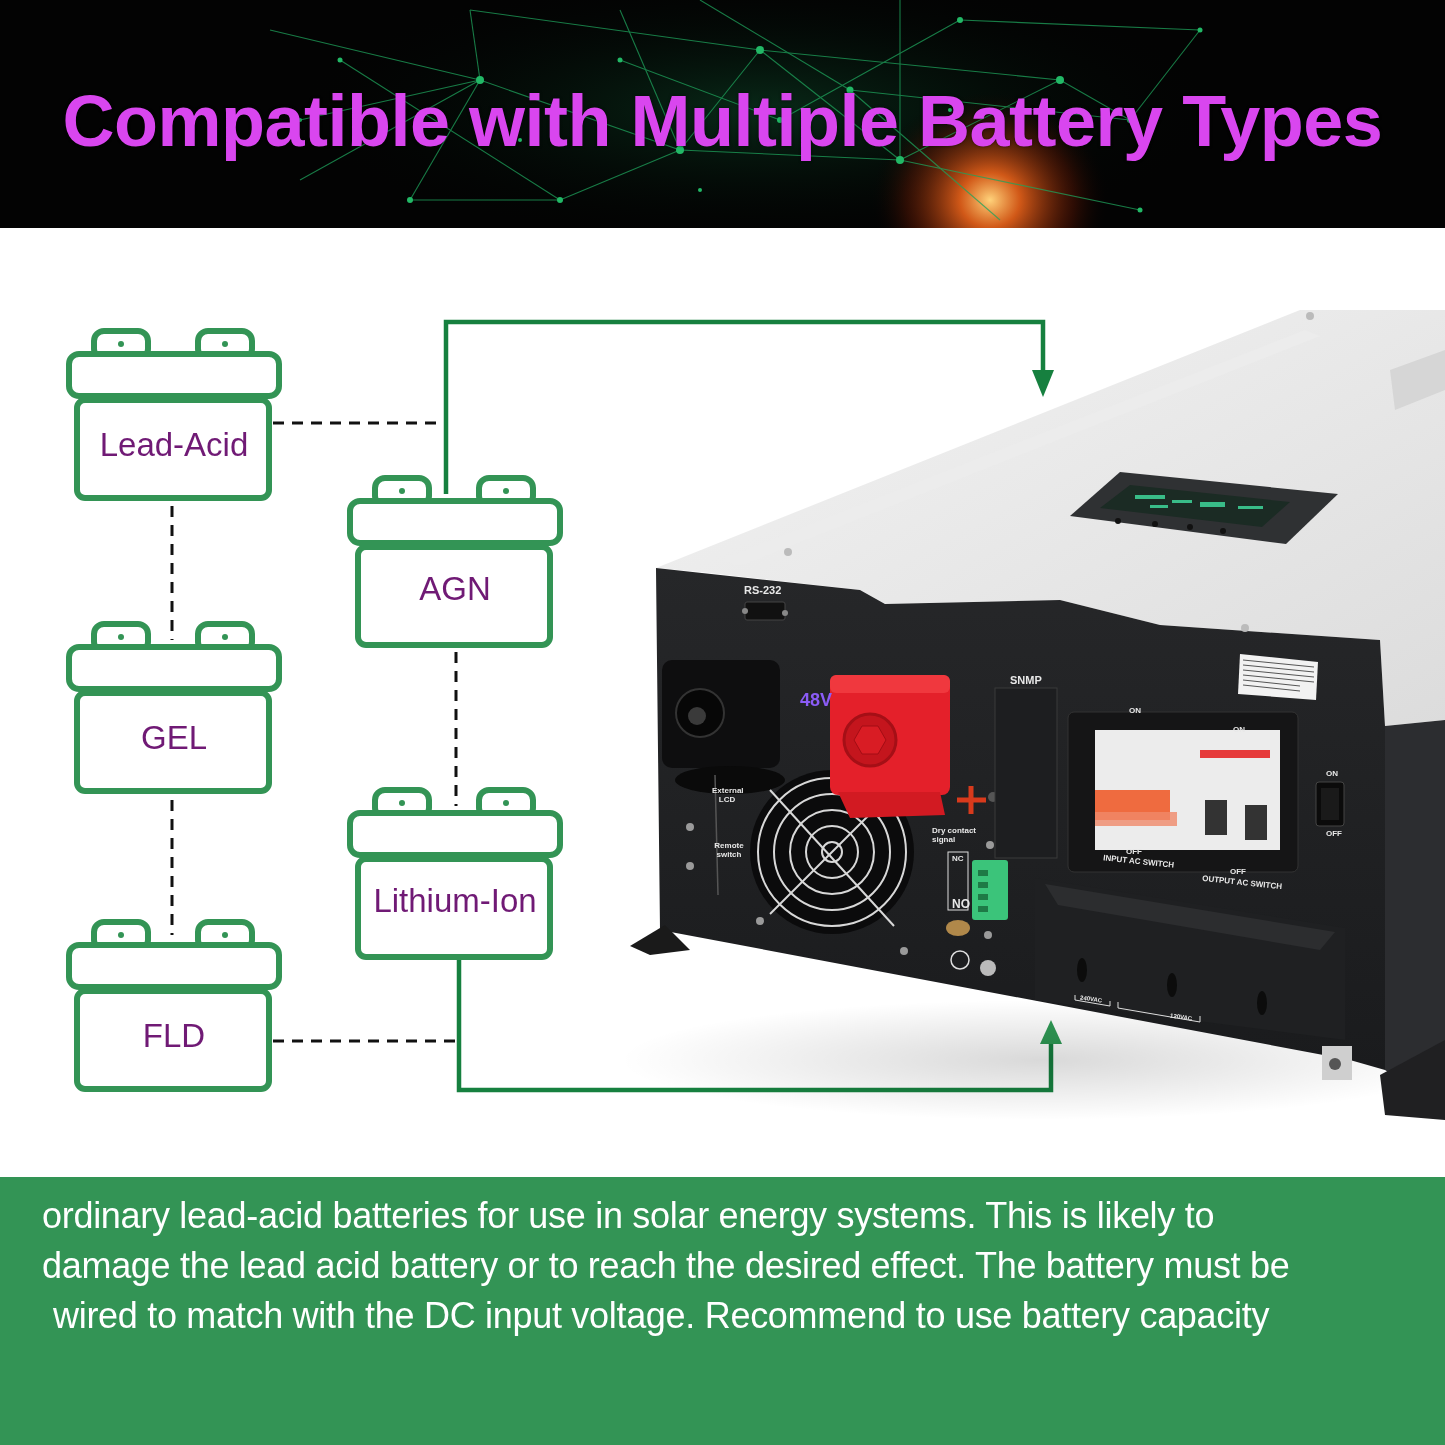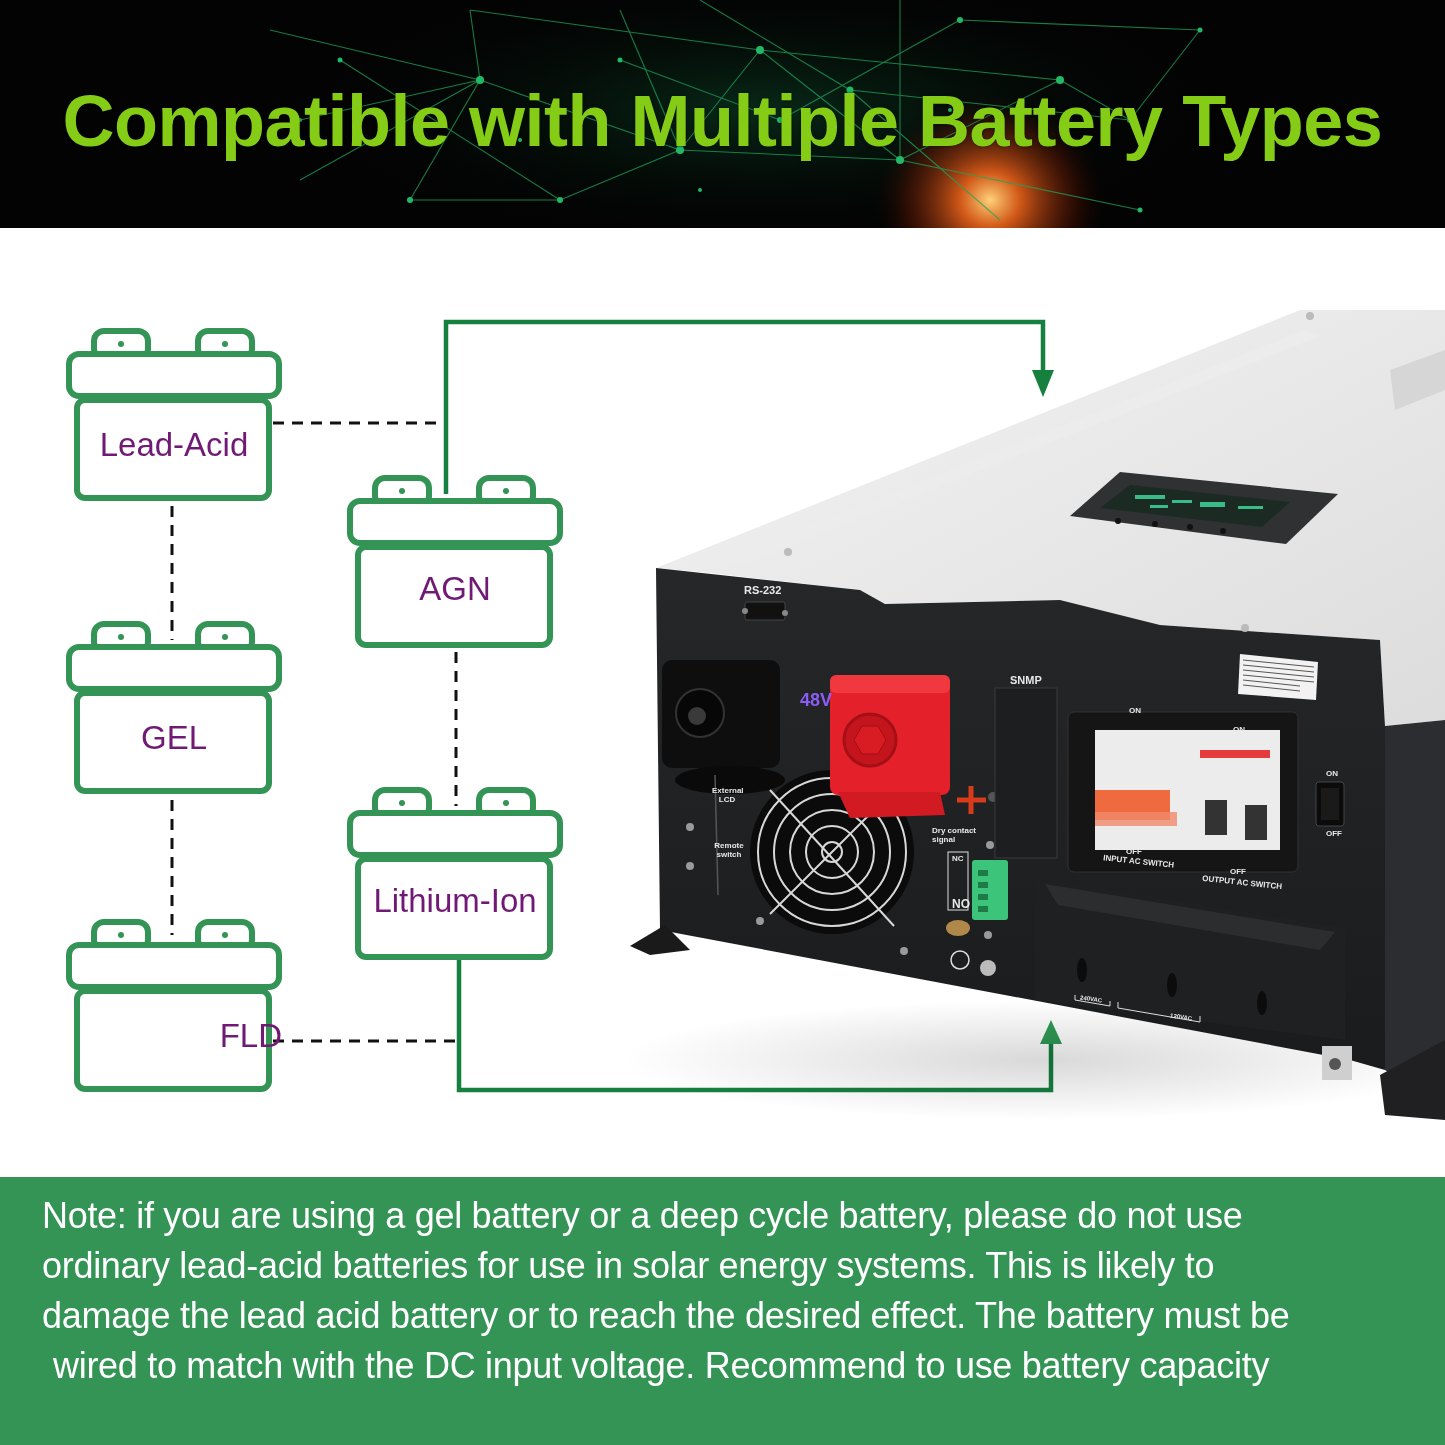--- a/index.html
+++ b/index.html
@@ -1,19 +1,19 @@
 <!DOCTYPE html>
 <html><head>
 <meta charset="utf-8">
 <style>
   html, body { margin:0; padding:0; }
   body { width:1445px; height:1445px; position:relative; overflow:hidden; background:#ffffff; font-family:"Liberation Sans", sans-serif; }
   .banner { position:absolute; left:0; top:0; width:1445px; height:228px; background:#030303; overflow:hidden; }
   .banner svg.net { position:absolute; left:0; top:0; }
-  .banner-title { position:absolute; left:0; top:78px; width:1445px; text-align:center; color:#84cc16; font-family:"Liberation Sans", sans-serif; font-weight:bold; font-size:72px; letter-spacing:-0.5px; line-height:86px; text-shadow:0 0 3px rgba(0,0,0,0.6); }
+  .banner-title { position:absolute; left:0; top:78px; width:1445px; text-align:center; color:#d946ef; font-family:"Liberation Sans", sans-serif; font-weight:bold; font-size:72px; letter-spacing:-0.5px; line-height:86px; text-shadow:0 0 3px rgba(0,0,0,0.6); }
   .diagram { position:absolute; left:0; top:228px; width:1445px; height:950px; }
   .battery { position:absolute; }
   .battery .label { position:absolute; left:0; width:100%; text-align:center; color:#701a75; font-size:33px; font-family:"Liberation Sans", sans-serif; }
   .inverter { position:absolute; left:620px; top:300px; width:825px; height:830px; }
   .note { position:absolute; left:0; top:1177px; width:1445px; height:268px; background:#339455; }
   .note-text { position:absolute; left:42px; top:14px; width:1390px; color:#ffffff; font-size:36px; line-height:50px; font-family:"Liberation Sans", sans-serif; letter-spacing:-0.3px; }
   .note-line { display:block; white-space:nowrap; }
   .note-line.indent { padding-left:11px; }
   .panel-text { position:absolute; color:#e8e8e8; font-family:"Liberation Sans", sans-serif; font-size:11px; font-weight:bold; }
 </style>
@@ -167,21 +167,21 @@
     <svg width="216" height="175" viewBox="0 0 216 175">
       <g fill="#fff" stroke="#339455" stroke-width="6" stroke-linejoin="round">
         <rect x="28" y="3" width="54" height="28" rx="10"></rect>
         <rect x="132" y="3" width="54" height="28" rx="10"></rect>
         <rect x="11" y="72" width="192" height="98" rx="8"></rect>
         <rect x="3" y="26" width="210" height="42" rx="10"></rect>
       </g>
       <circle cx="55" cy="16" r="3" fill="#339455"></circle>
       <circle cx="159" cy="16" r="3" fill="#339455"></circle>
     </svg>
-    <div class="label" style="top:98px;text-align:right;">FLD</div>
+    <div class="label" style="top:98px;">FLD</div>
   </div>
 </div>
 
 <div class="inverter">
   <svg width="825" height="830" viewBox="620 300 825 830">
     <defs>
       <linearGradient id="topg" x1="0" y1="0" x2="1" y2="1">
         <stop offset="0%" stop-color="#f4f4f4"></stop>
         <stop offset="100%" stop-color="#dcdcdc"></stop>
       </linearGradient>
@@ -338,18 +338,17 @@
   <div class="panel-text" style="left:610px;top:567px;font-size:8px;">OFF</div>
   <div class="panel-text" style="left:582px;top:578px;font-size:8px;transform:rotate(6deg);">OUTPUT AC SWITCH</div>
   <div class="panel-text" style="left:706px;top:469px;font-size:8px;">ON</div>
   <div class="panel-text" style="left:706px;top:529px;font-size:8px;">OFF</div>
   <div class="panel-text" style="left:460px;top:696px;font-size:6px;transform:rotate(8deg);">240VAC</div>
   <div class="panel-text" style="left:550px;top:714px;font-size:6px;transform:rotate(8deg);">120VAC</div>
 </div>
 
 <div class="note">
   <div class="note-text">
-    <span class="note-line">Note: if you are using a gel battery or a deep cycle battery, please do not use</span>
     <span class="note-line">ordinary lead-acid batteries for use in solar energy systems. This is likely to</span>
     <span class="note-line">damage the lead acid battery or to reach the desired effect. The battery must be</span>
     <span class="note-line indent">wired to match with the DC input voltage. Recommend to use battery capacity</span>
   </div>
 </div>
 
 </body></html>

